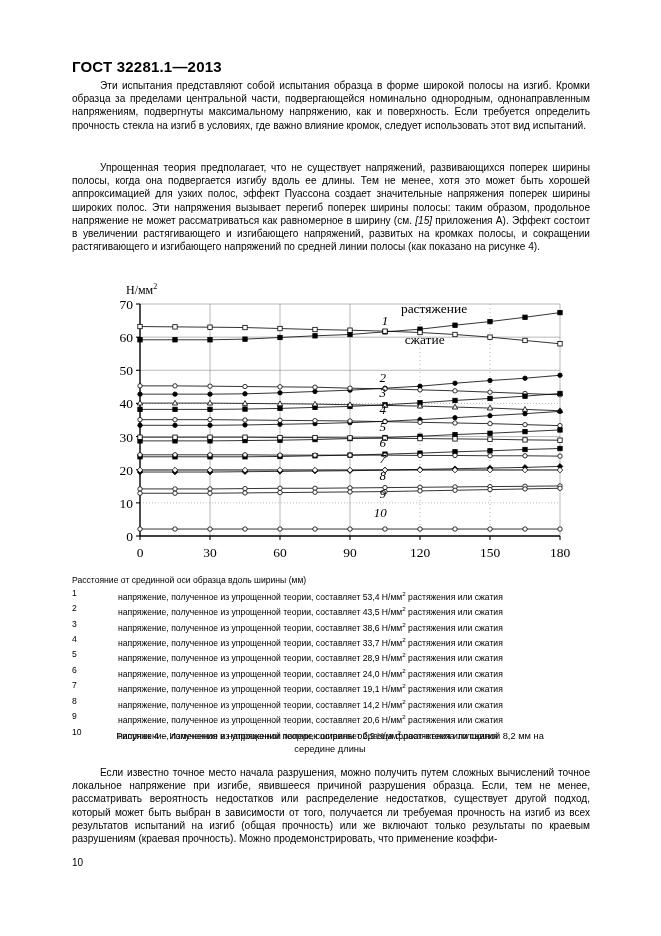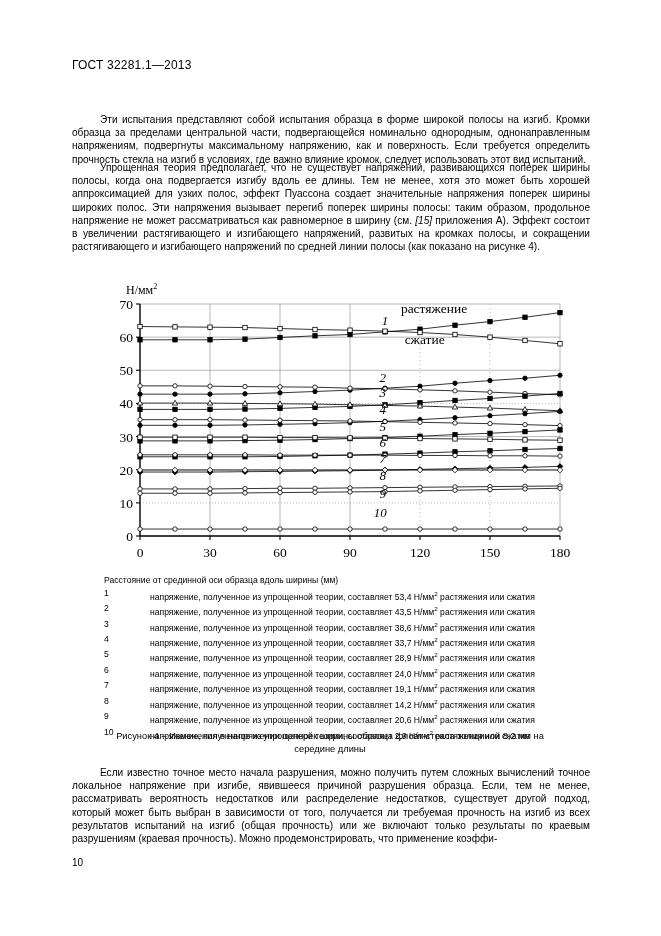--- a/index.html
+++ b/index.html
@@ -21,22 +21,22 @@
     inset: 0;
     width: 661px;
     height: 936px;
   }
 
   
   .doc-header {
     position: absolute;
     top: 58px;
     left: 72px;
-    font-size: 12px;
-    font-weight: normal;
+    font-size: 15px;
+    font-weight: bold;
     letter-spacing: 0.2px;
   }
 
   
   .body-block {
     position: absolute;
     left: 72px;
     width: 518px;
     font-size: 10.1px;
     line-height: 13.2px;
@@ -52,21 +52,21 @@
   .subhead {
     font-weight: bold;
     text-indent: 28px;
     margin-top: 2px;
   }
   .ital-bold {
     font-style: italic;
     font-weight: normal;
   }
 
-  #intro-para { top: 79px; margin-top: 34px; }
+  #intro-para { top: 79px; }
   #section-head { top: 147px; }
   #theory-para { top: 161px; }
   #closing-para { top: 766px; }
 
   
   #figure {
     position: absolute;
     left: 72px;
     top: 278px;
     width: 518px;
@@ -112,21 +112,20 @@
   }
 
   
   #legend {
     position: absolute;
     left: 72px;
     top: 575px;
     width: 518px;
     font-size: 8.6px;
     line-height: 11.6px;
-    margin-left: 32px;
   }
   #legend .axis-caption {
     margin-bottom: 1px;
   }
   .legend-row {
     display: flex;
   }
   .legend-num {
     width: 46px;
     flex: 0 0 46px;

